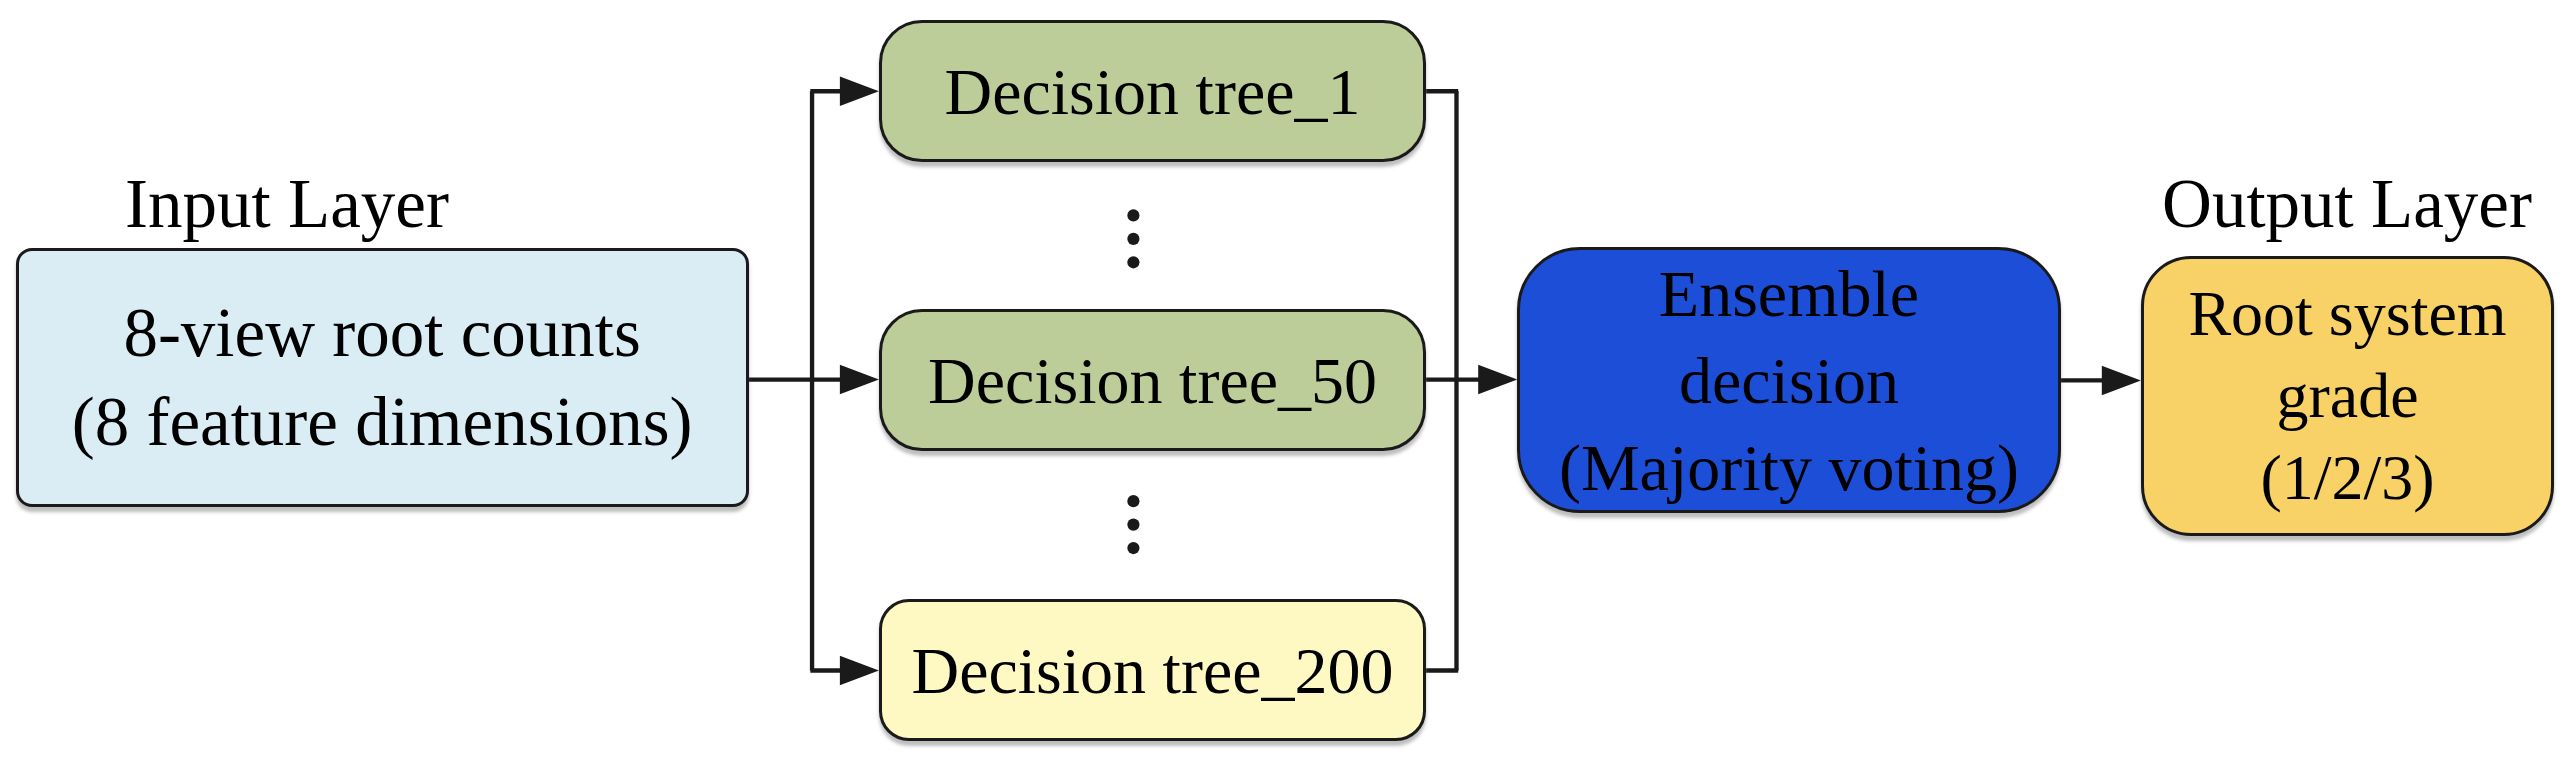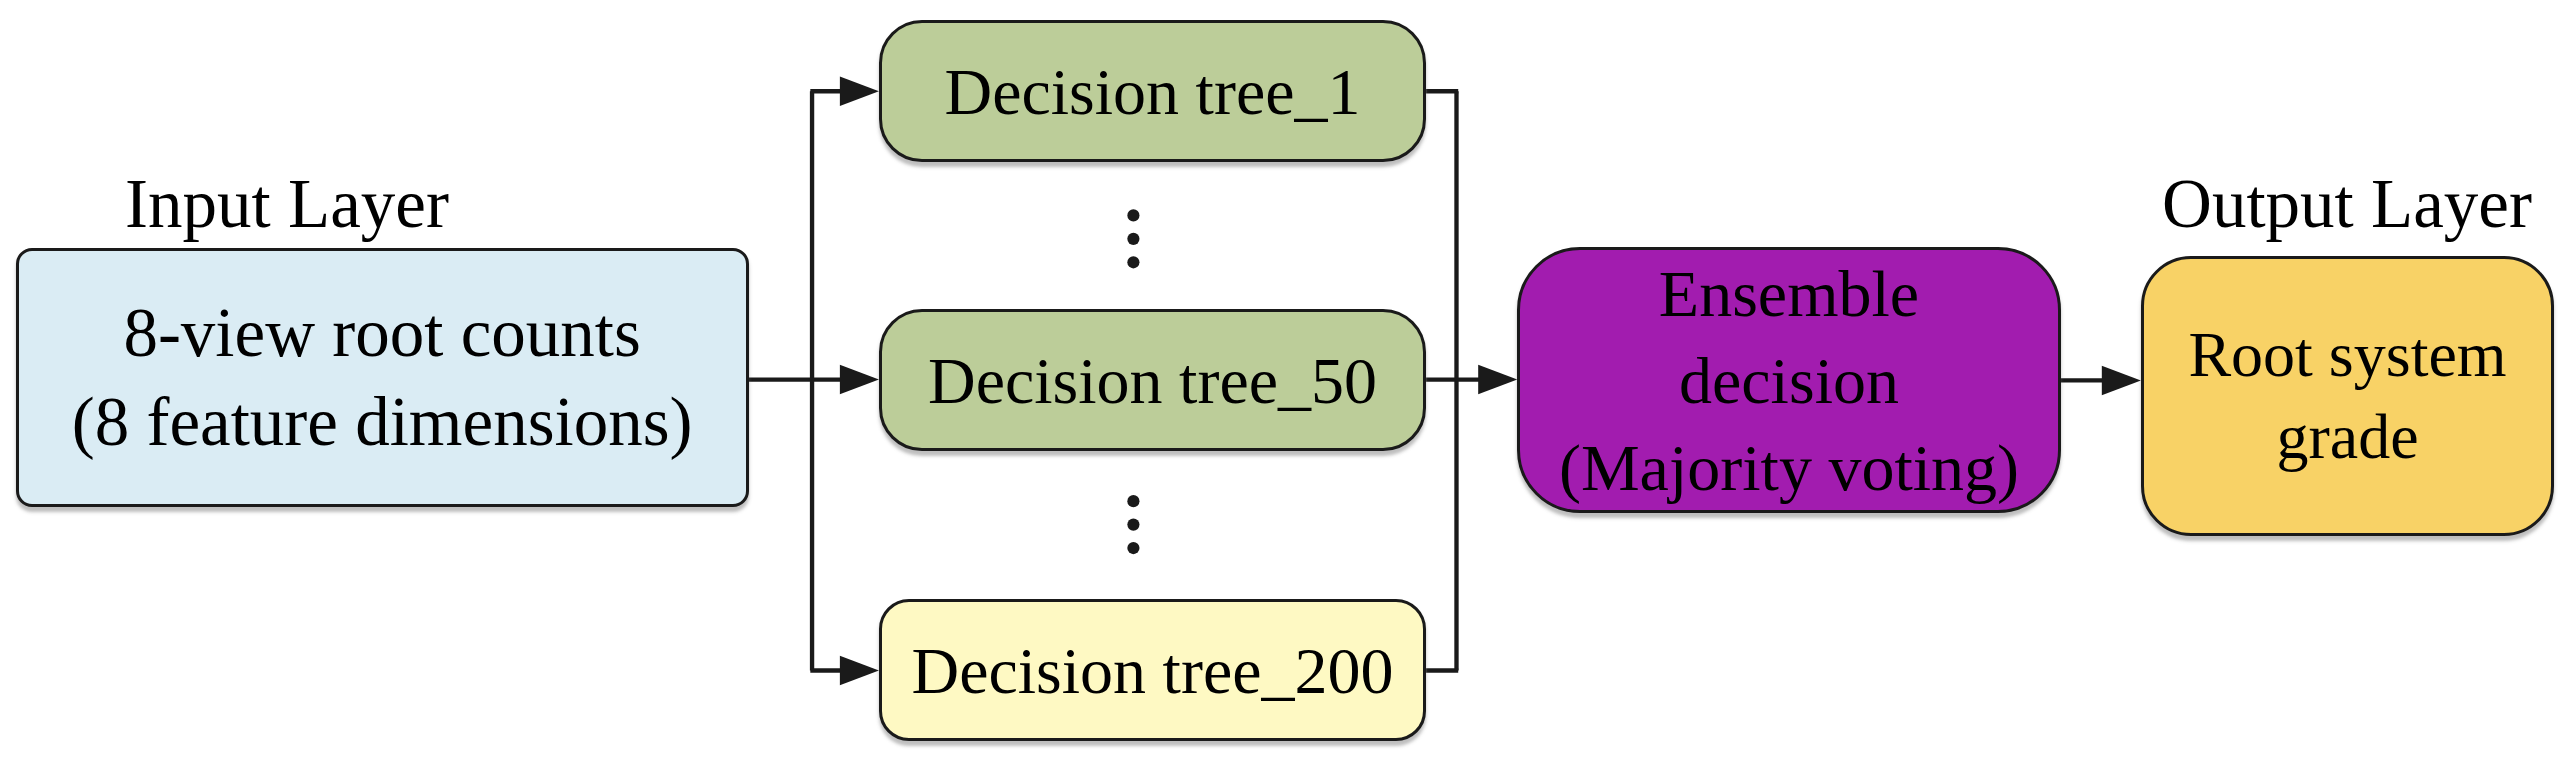--- a/index.html
+++ b/index.html
@@ -94,27 +94,28 @@
   </div>
 
   <div id="tree-node-2" class="node tree-node" style="background: rgb(188, 205, 153); border-color: rgb(26, 26, 26); font-family: Liberation Serif, serif;">
     <div class="line">Decision tree_50</div>
   </div>
 
   <div id="tree-node-3" class="node tree-node" style="background: #fef9c3; border-color: rgb(26, 26, 26); border-radius: 30px;">
     <div class="line">Decision tree_200</div>
   </div>
 
-  <div id="ensemble-node" class="node" style="background: #a21caf; border-color: rgb(26, 26, 26);">
+  <div id="ensemble-node" class="node" style="background: #1d4ed8; border-color: rgb(26, 26, 26);">
     <div class="line">Ensemble</div>
     <div class="line">decision</div>
     <div class="line">(Majority voting)</div>
   </div>
 
   <div id="output-layer-label" class="layer-label">Output Layer</div>
 
   <div id="output-node" class="node" style="background: rgb(248, 210, 102); border-color: rgb(26, 26, 26);">
     <div class="line">Root system</div>
     <div class="line">grade</div>
+    <div class="line">(1/2/3)</div>
   </div>
 
 </div>
 
 
 </body></html>

